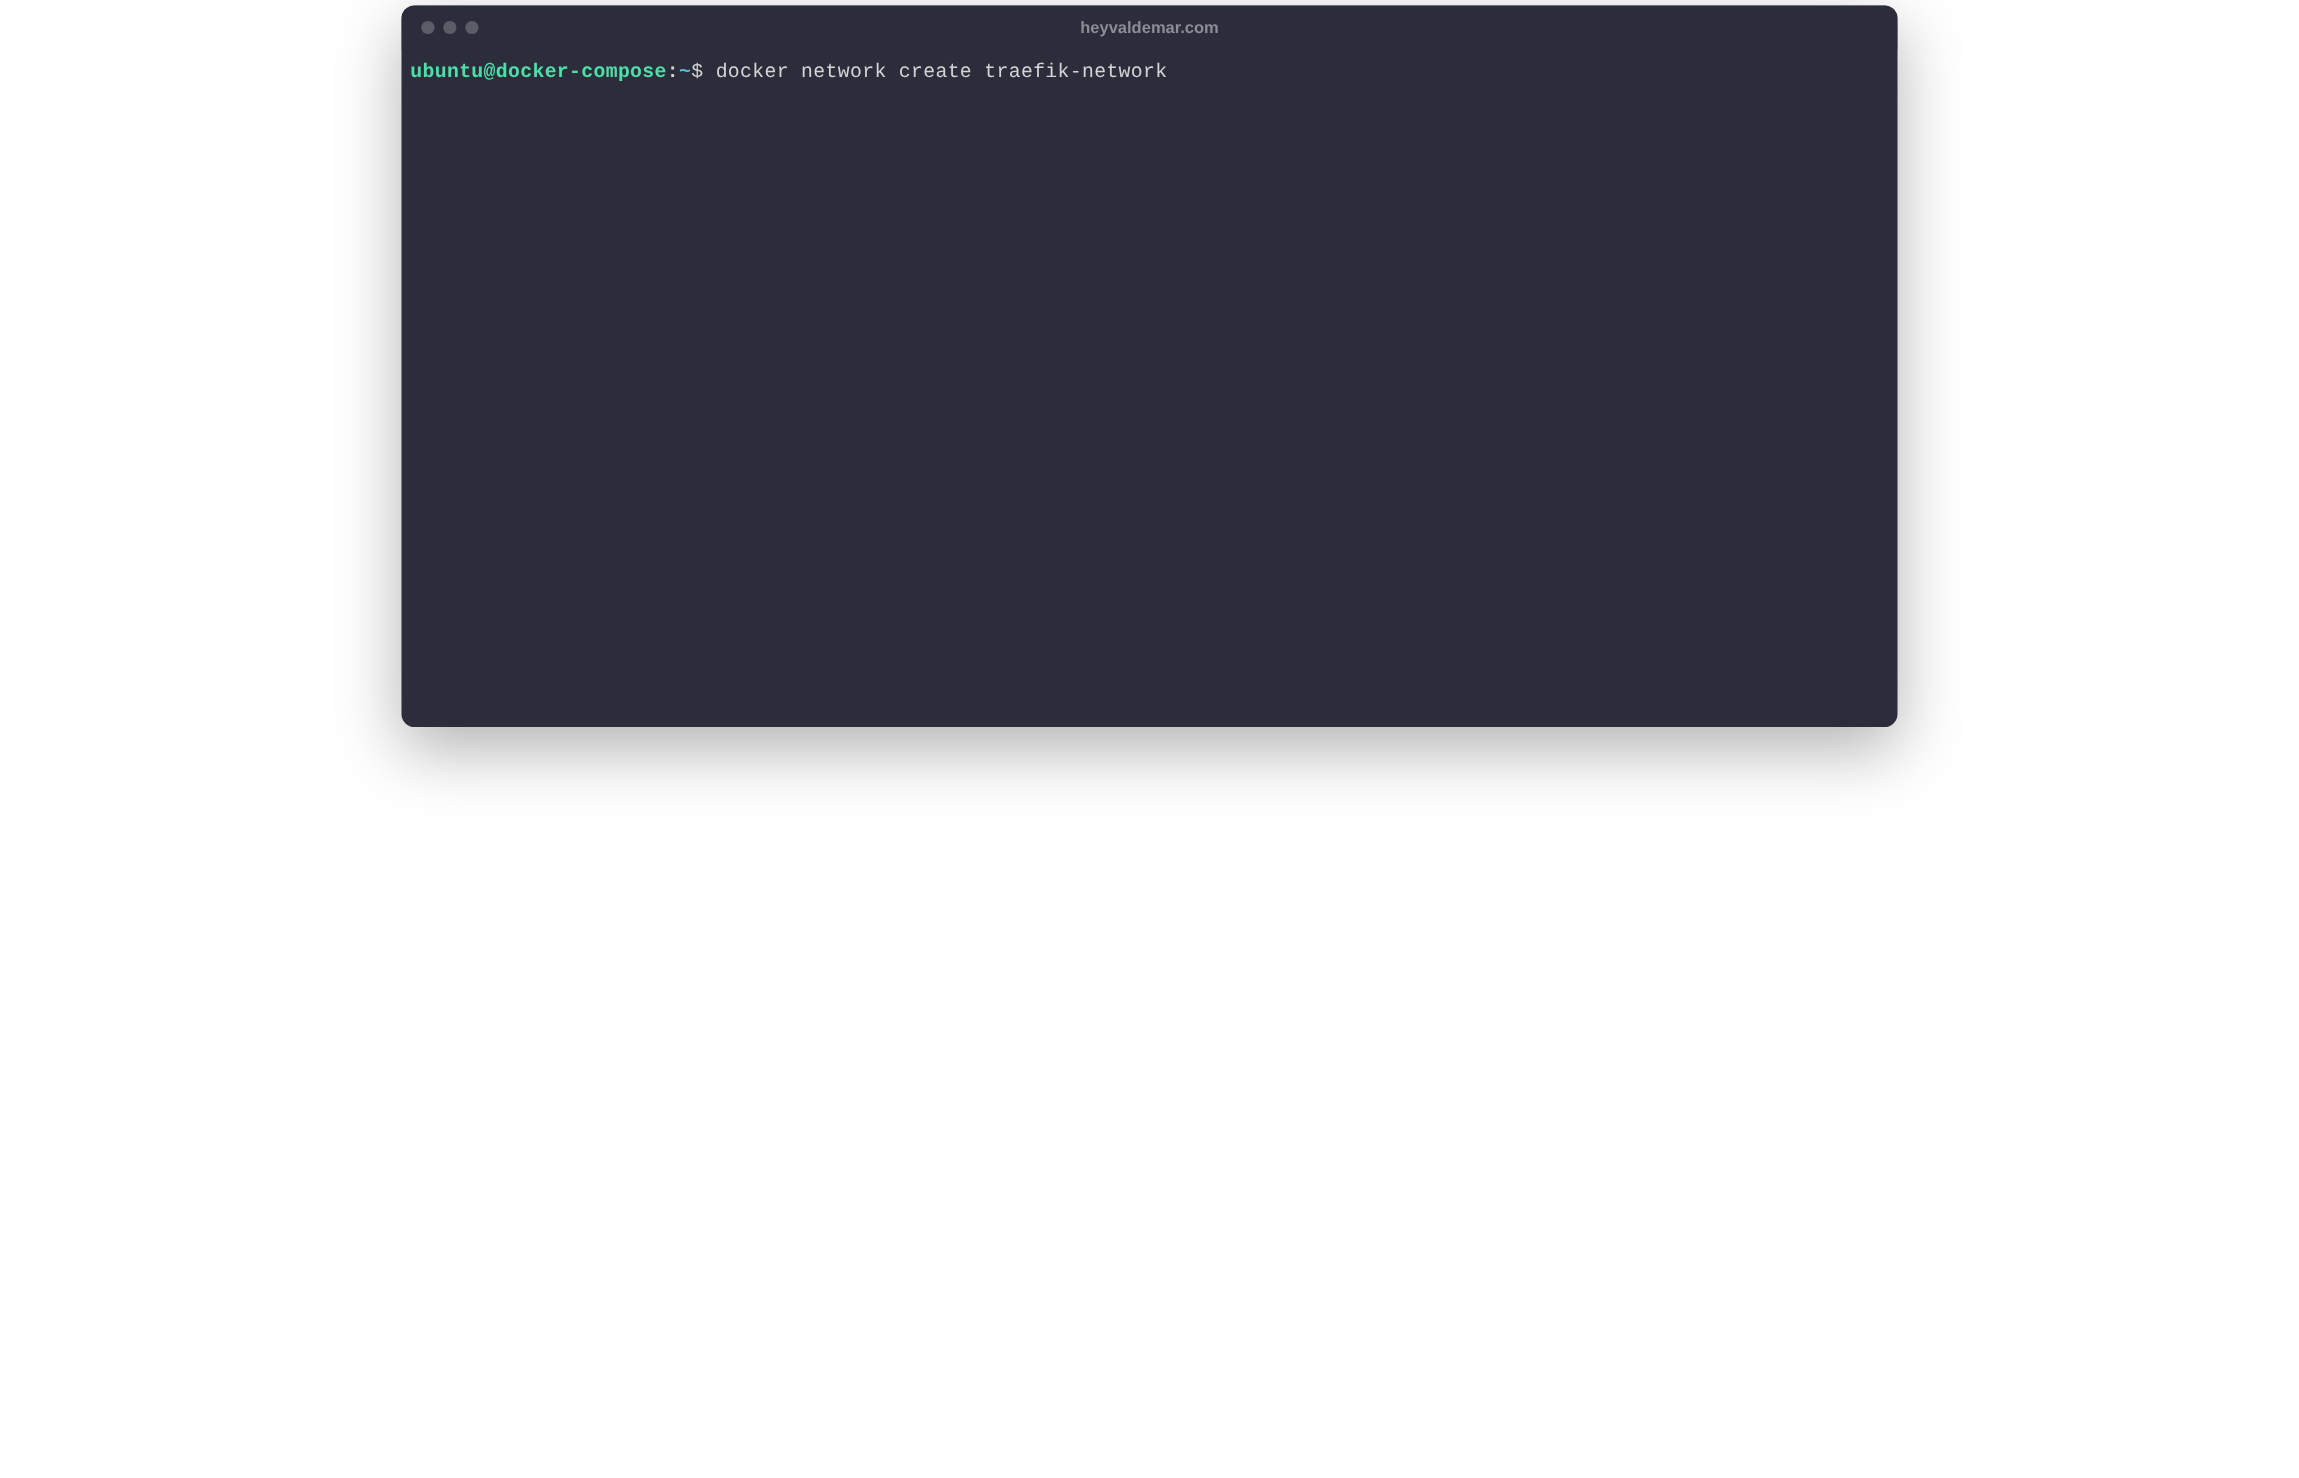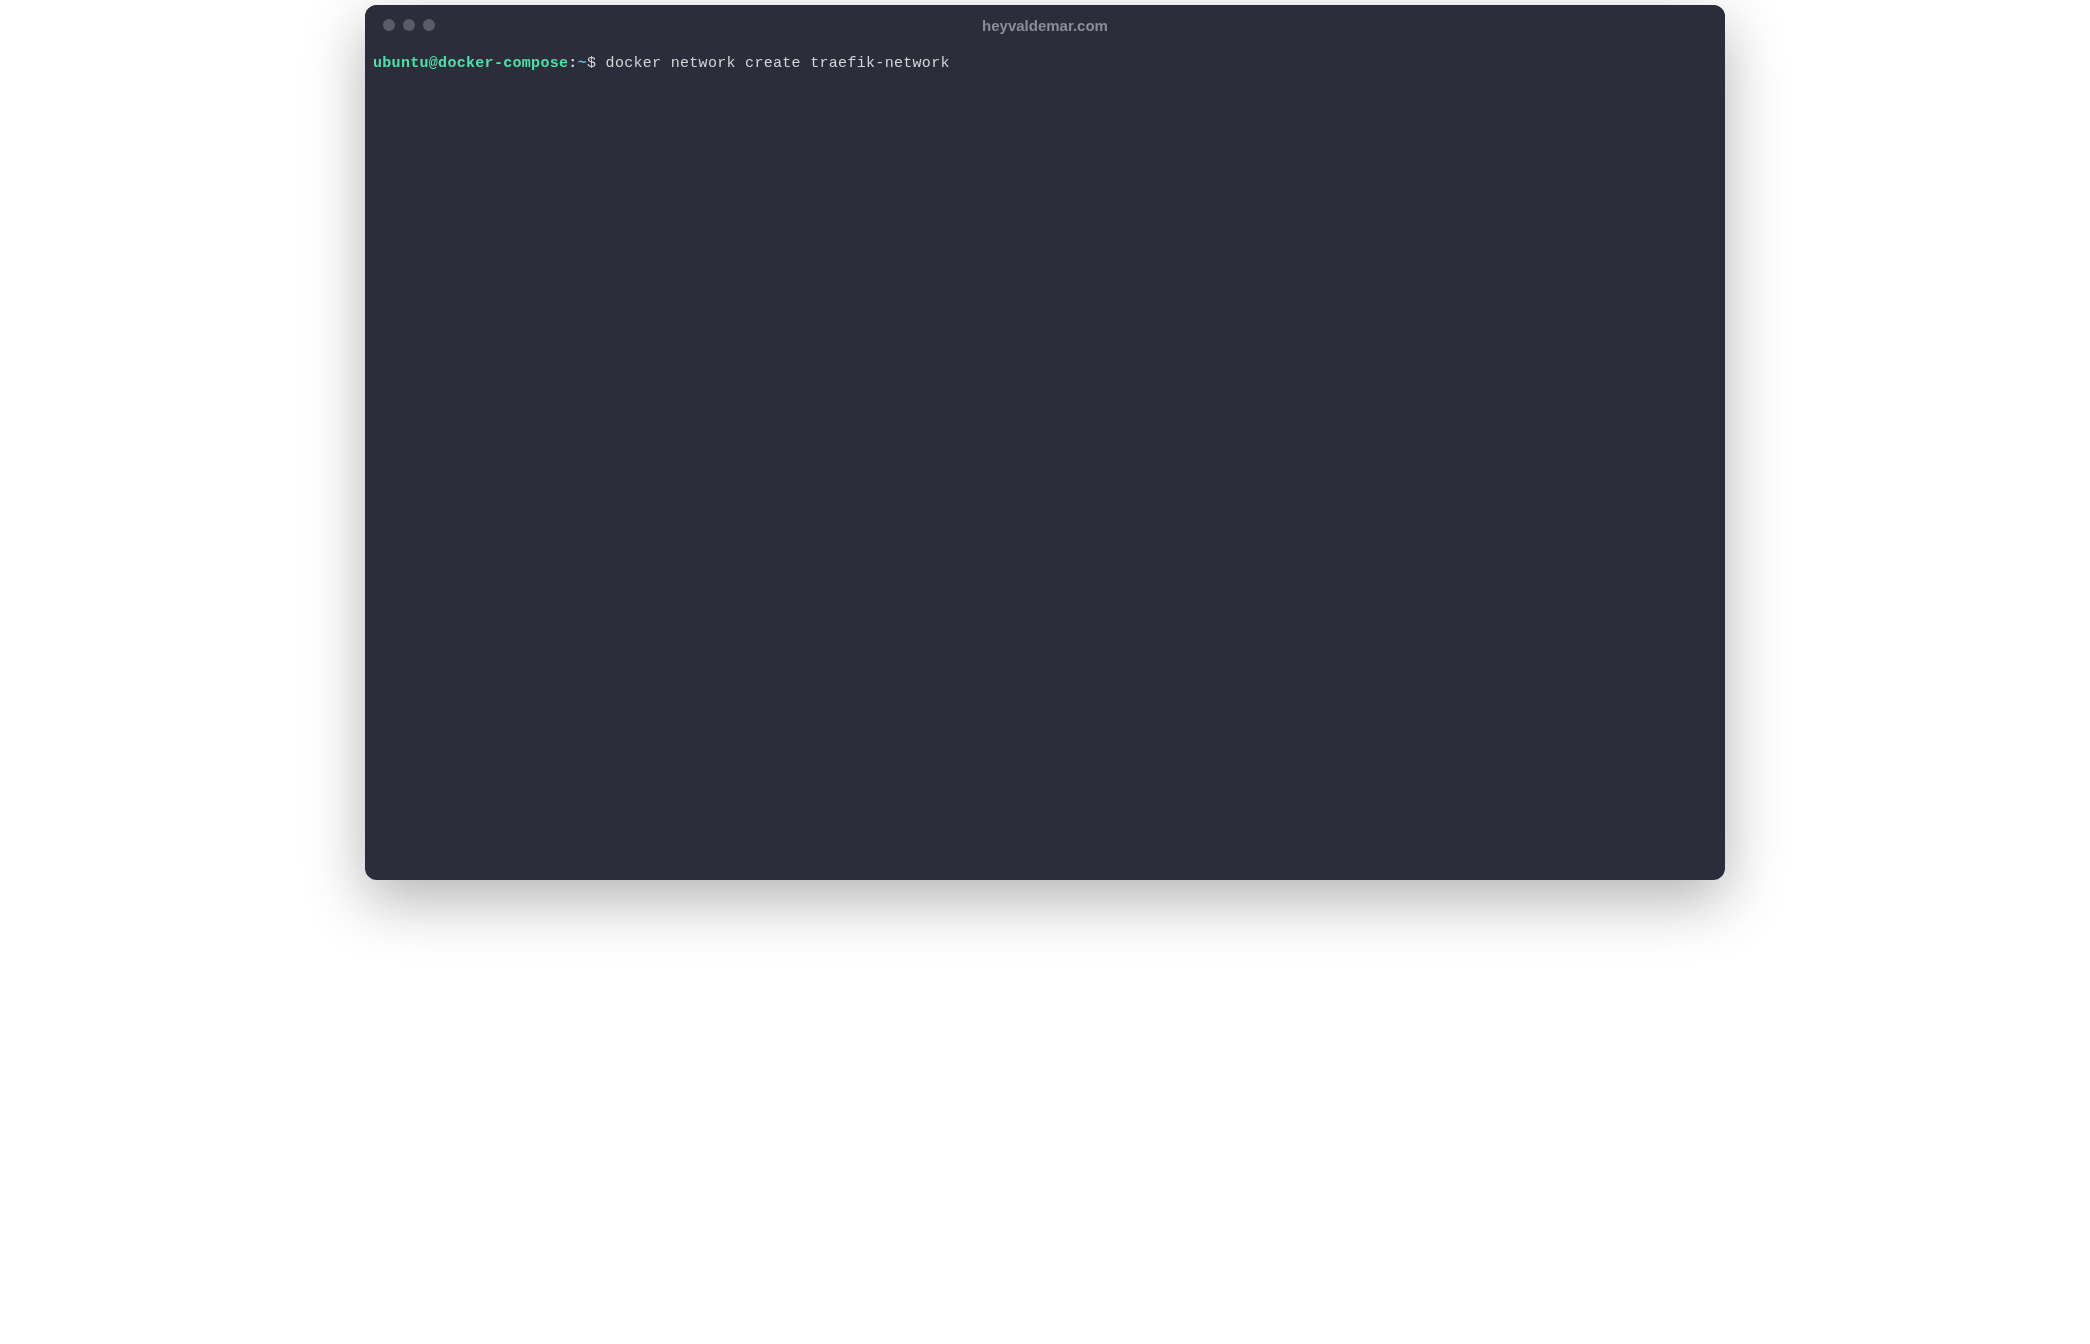--- a/index.html
+++ b/index.html
@@ -11,21 +11,21 @@
       background: #ffffff;
       font-family: "SF Mono", Monaco, Menlo, Consolas, "Courier New", monospace;
       display: flex;
       align-items: flex-start;
       justify-content: center;
       min-height: 100vh;
       padding: 5px;
     }
     .terminal-window {
       width: 1360px;
-      height: 875px;
+      height: 656px;
       background: #2b2d3a;
       border-radius: 12px;
       overflow: hidden;
       box-shadow: 0 20px 60px rgba(0,0,0,0.3);
       display: flex;
       flex-direction: column;
     }
     .title-bar {
       height: 40px;
       background: #2b2d3a;
@@ -50,21 +50,21 @@
       left: 50%;
       transform: translateX(-50%);
       color: #8a8c98;
       font-size: 15px;
       font-weight: 600;
       font-family: -apple-system, BlinkMacSystemFont, "Segoe UI", sans-serif;
     }
     .terminal-body {
       flex: 1;
       padding: 10px 8px;
-      font-size: 15px;
+      font-size: 18px;
       line-height: 1.25;
       color: #d4d4d6;
       overflow: hidden;
       letter-spacing: 0.3px;
     }
     .line {
       white-space: pre;
     }
     .prompt-user {
       color: #4ce0a8;

